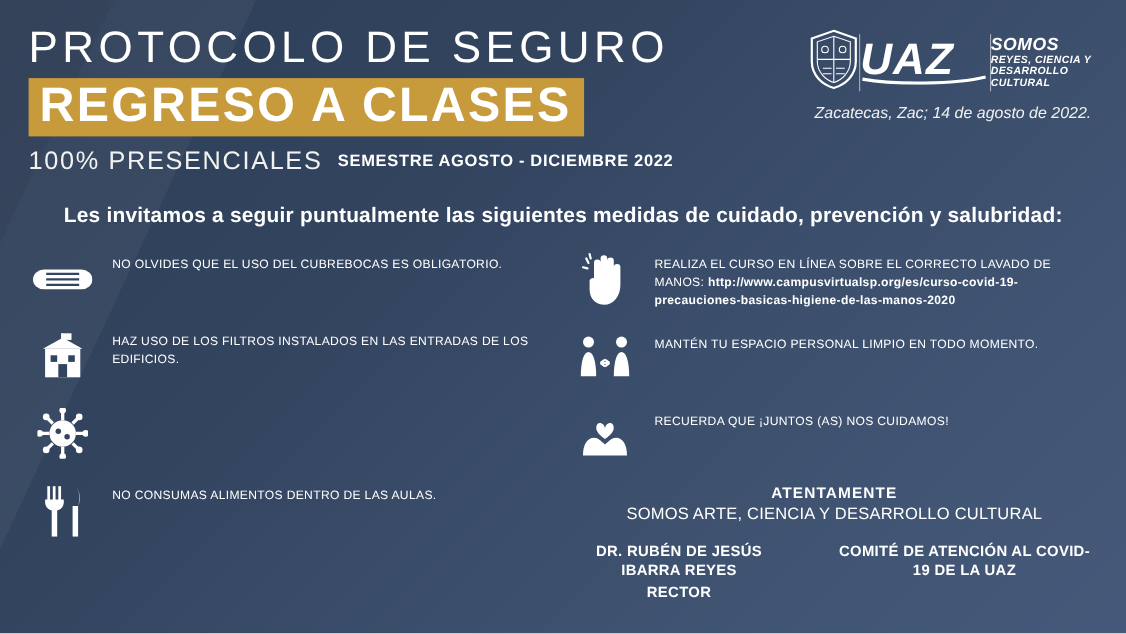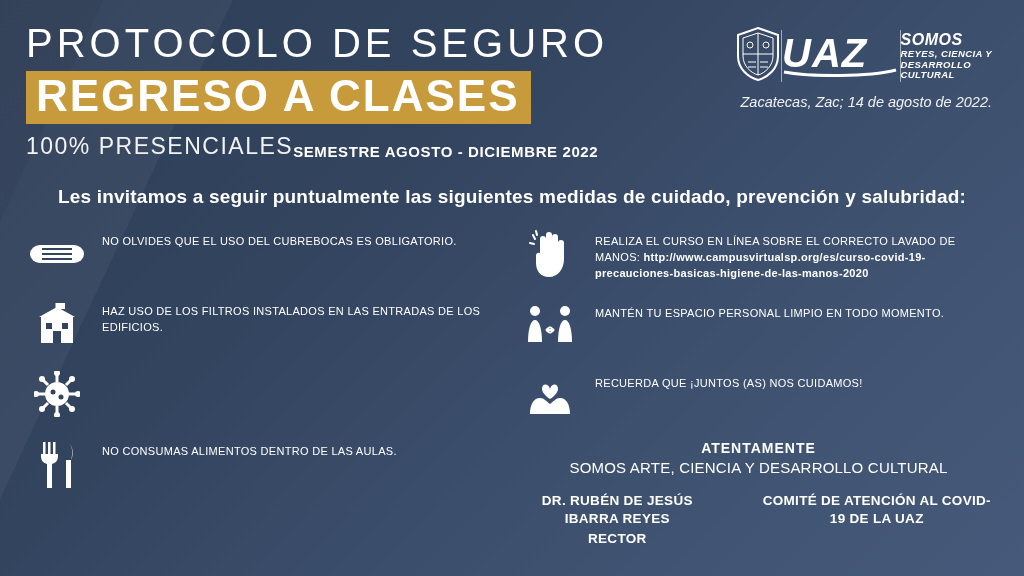--- a/index.html
+++ b/index.html
@@ -48,22 +48,22 @@
   }
   .t2 {
     font-size: 44px;
     font-weight: bold;
     letter-spacing: 2px;
     line-height: 1.02;
     color: #ffffff;
   }
   .t3-row {
     display: flex;
-    align-items: flex-end;
-    gap: 0;
+    align-items: center;
+    gap: 14px;
     margin-top: 9px;
   }
   .t3 {
     font-size: 23px;
     letter-spacing: 1.5px;
     font-weight: 300;
     color: #f2f2f2;
   }
   .t4 {
     font-size: 15px;

